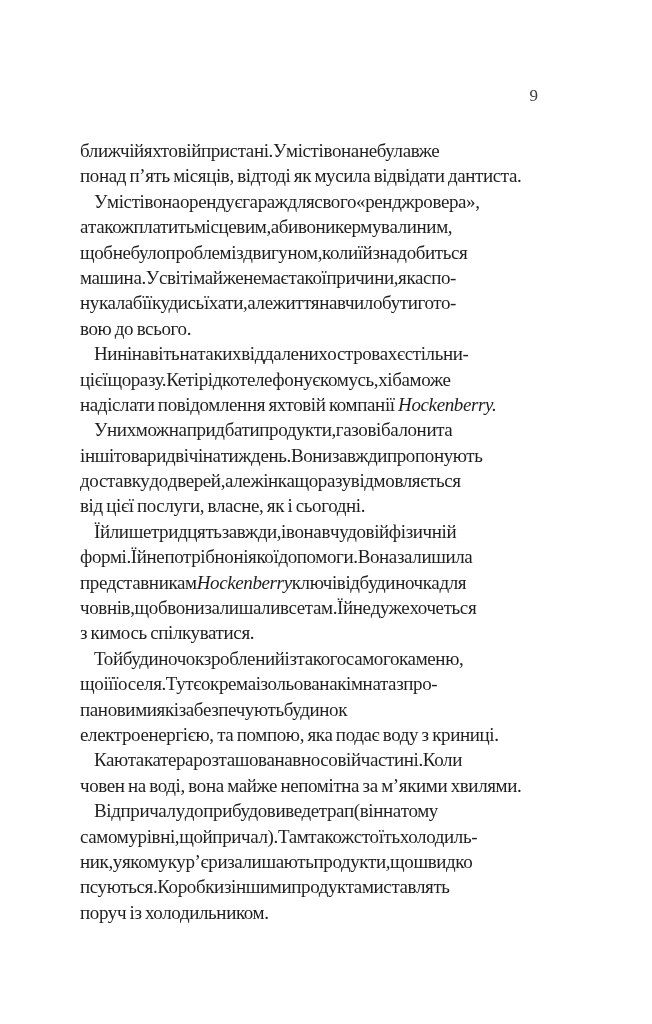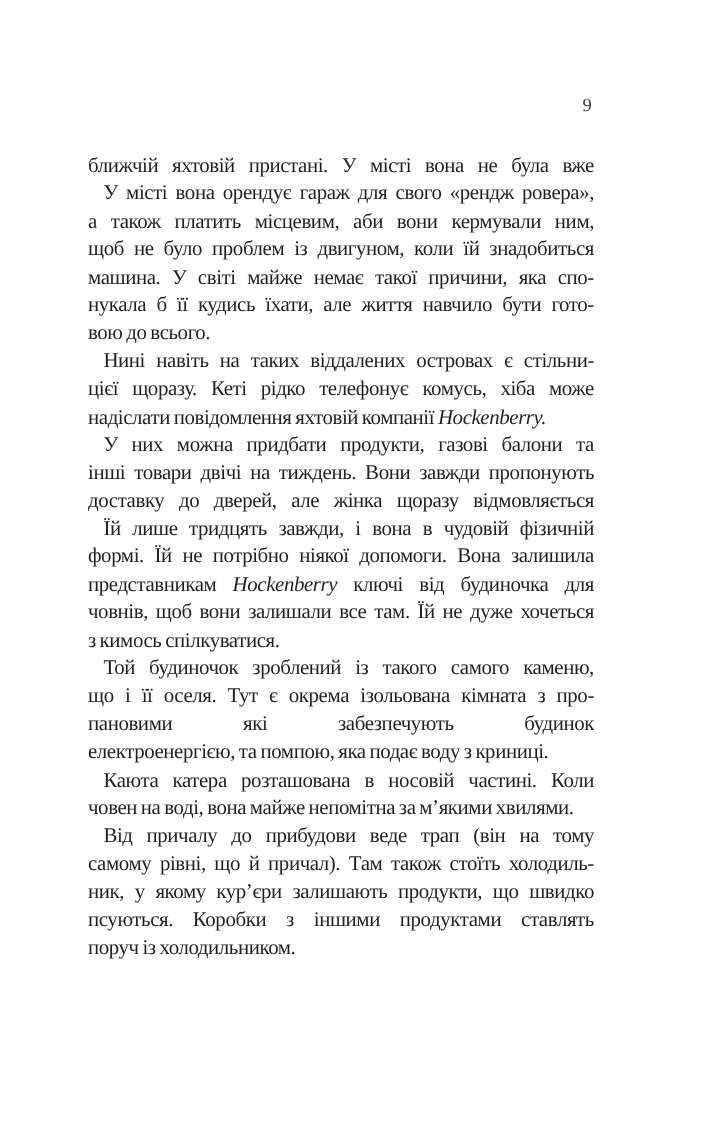--- a/index.html
+++ b/index.html
@@ -35,21 +35,20 @@
     line-height: 25.4px;
     letter-spacing: -0.02em;
     word-spacing: -0.05em;
   }
   .line {
     height: 25.4px;
   }
   
   .line.just {
     display: flex;
-    justify-content: space-between;
     flex-wrap: nowrap;
   }
   
   .line.last {
     white-space: nowrap;
     text-align: left;
   }
   .line.indent {
     padding-left: 14px;
   }
@@ -67,20 +66,21 @@
         <span>ближчій</span>
         <span>яхтовій</span>
         <span>пристані.</span>
         <span>У</span>
         <span>місті</span>
         <span>вона</span>
         <span>не</span>
         <span>була</span>
         <span>вже</span>
       </div>
+      <div class="line last"><span>понад п’ять місяців, відтоді як мусила відвідати дантиста.</span></div>
       <div class="line just indent">
         <span>У</span>
         <span>місті</span>
         <span>вона</span>
         <span>орендує</span>
         <span>гараж</span>
         <span>для</span>
         <span>свого</span>
         <span>«рендж</span>
         <span>ровера»,</span>
@@ -173,20 +173,21 @@
       </div>
       <div class="line just">
         <span>доставку</span>
         <span>до</span>
         <span>дверей,</span>
         <span>але</span>
         <span>жінка</span>
         <span>щоразу</span>
         <span>відмовляється</span>
       </div>
+      <div class="line last"><span>від цієї послуги, власне, як і сьогодні.</span></div>
       <div class="line just indent">
         <span>Їй</span>
         <span>лише</span>
         <span>тридцять</span>
         <span>завжди,</span>
         <span>і</span>
         <span>вона</span>
         <span>в</span>
         <span>чудовій</span>
         <span>фізичній</span>

